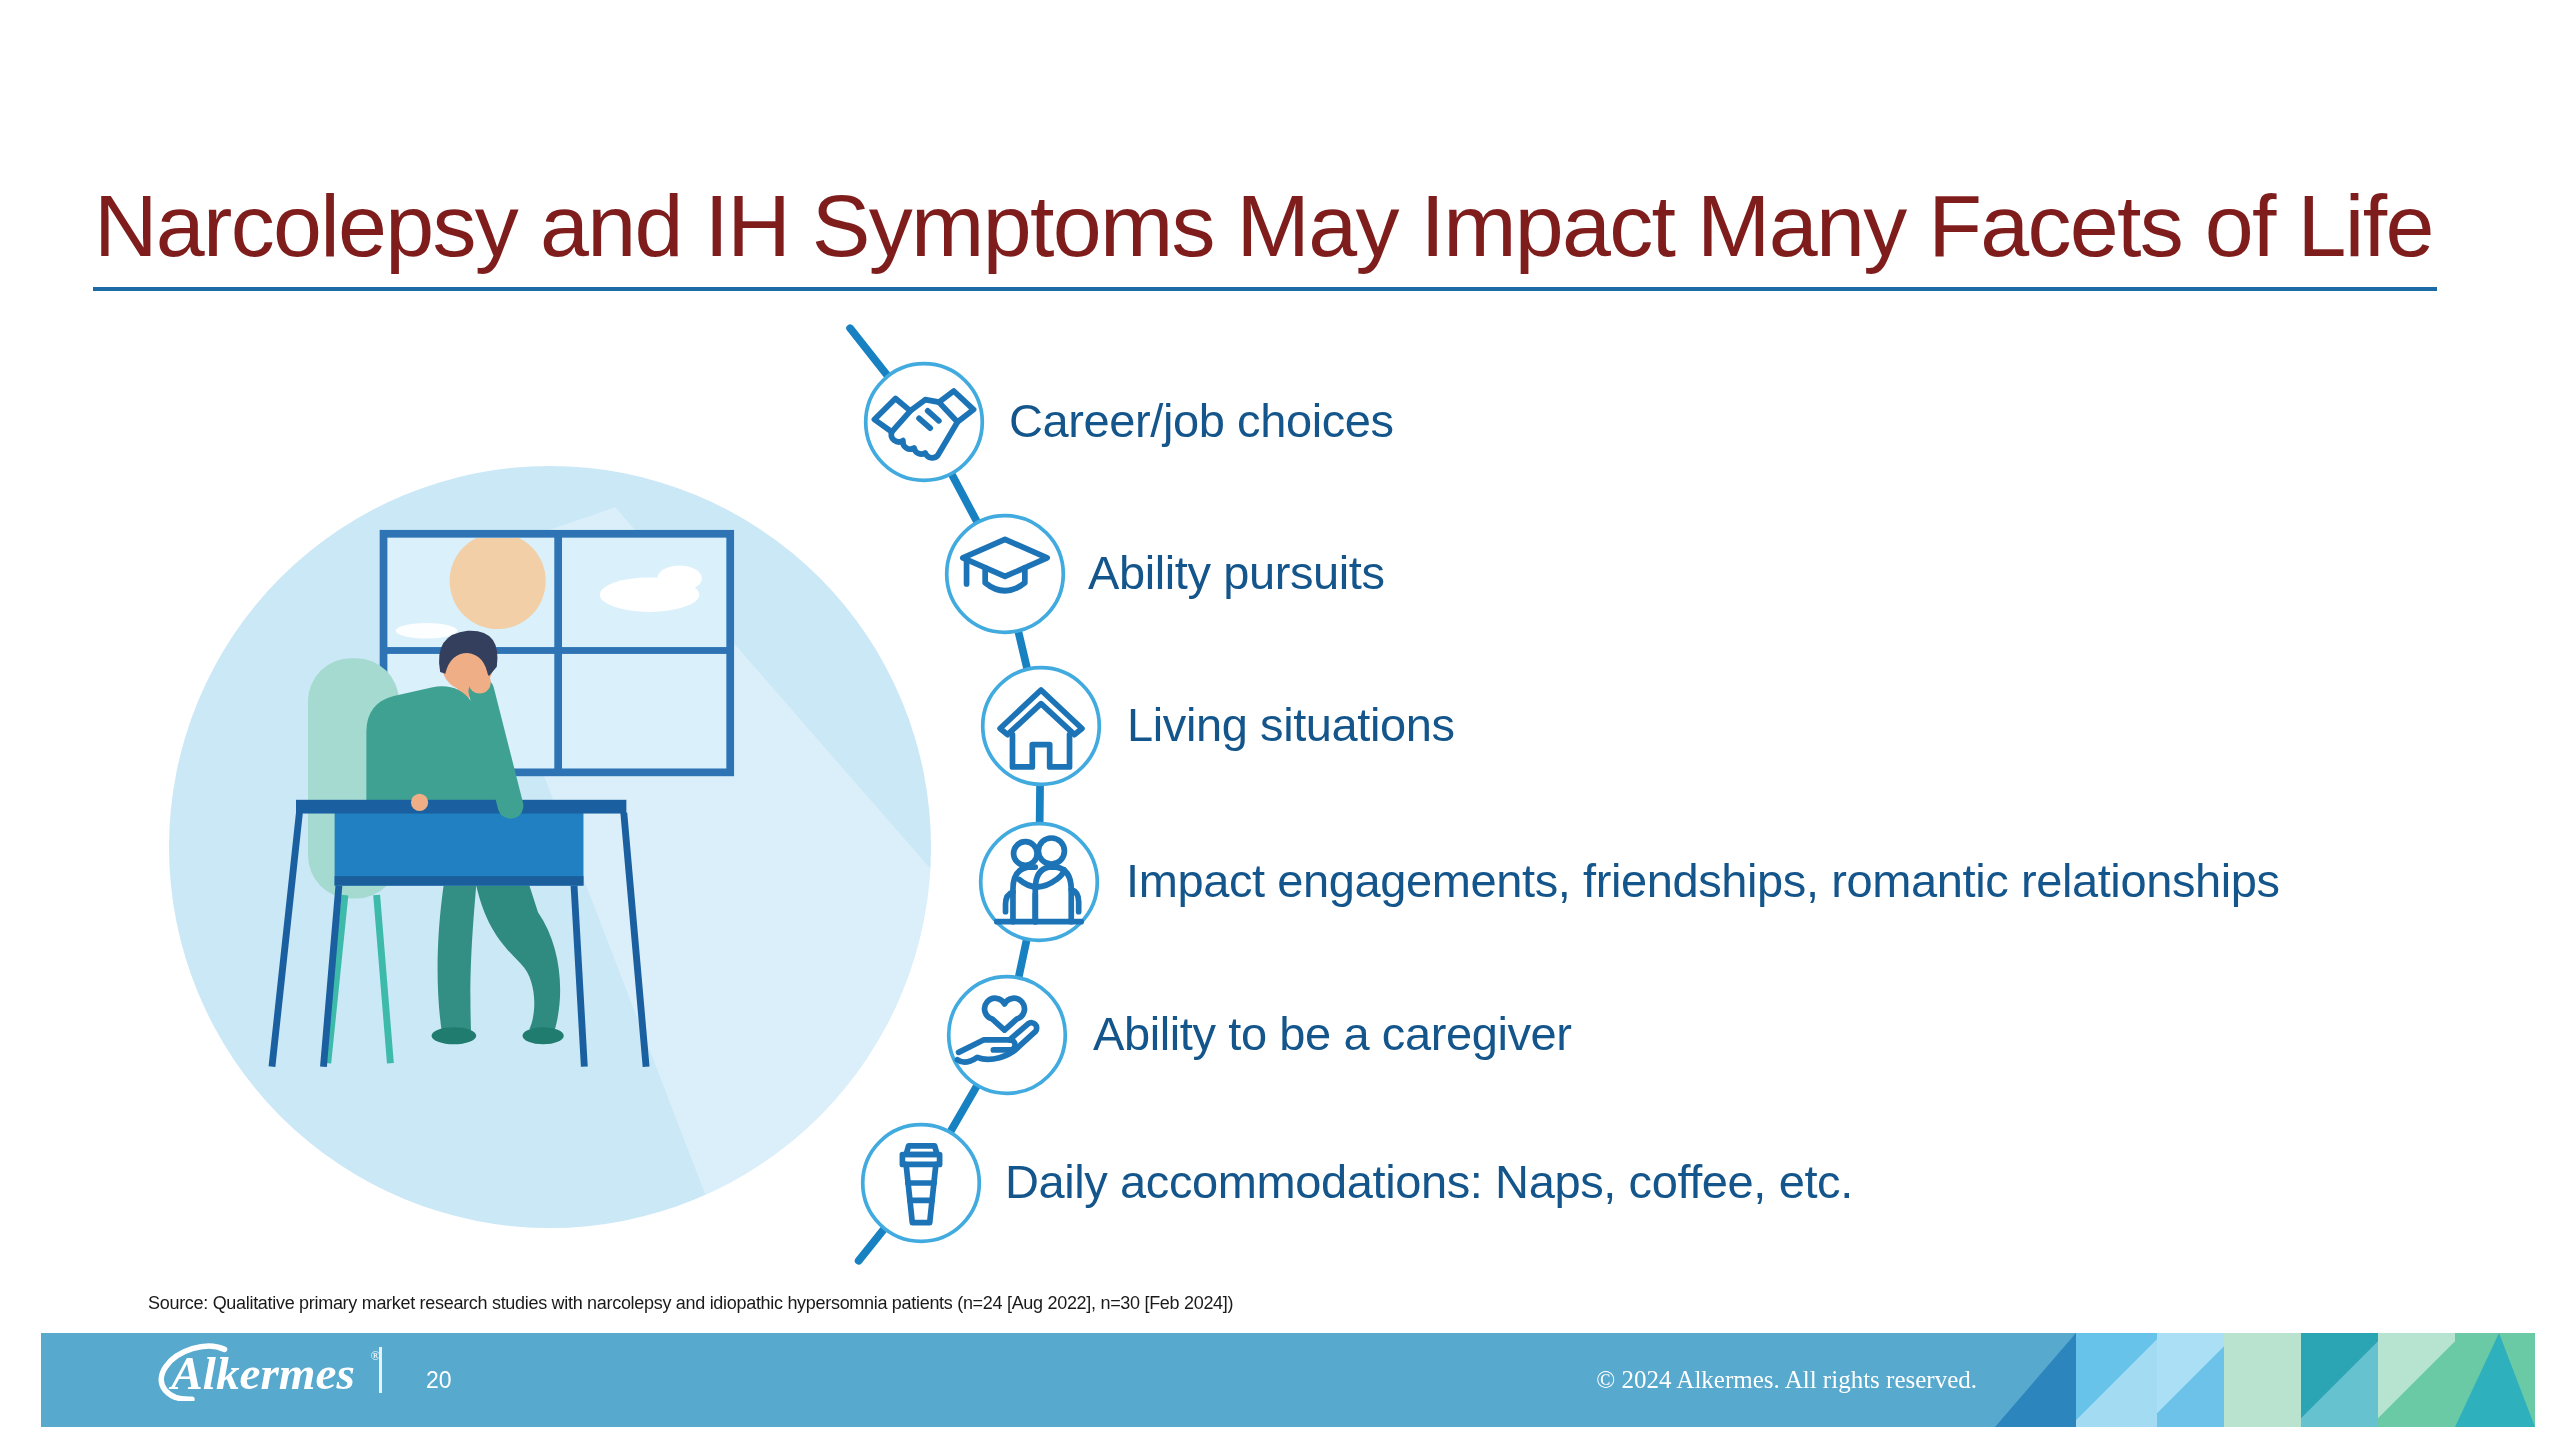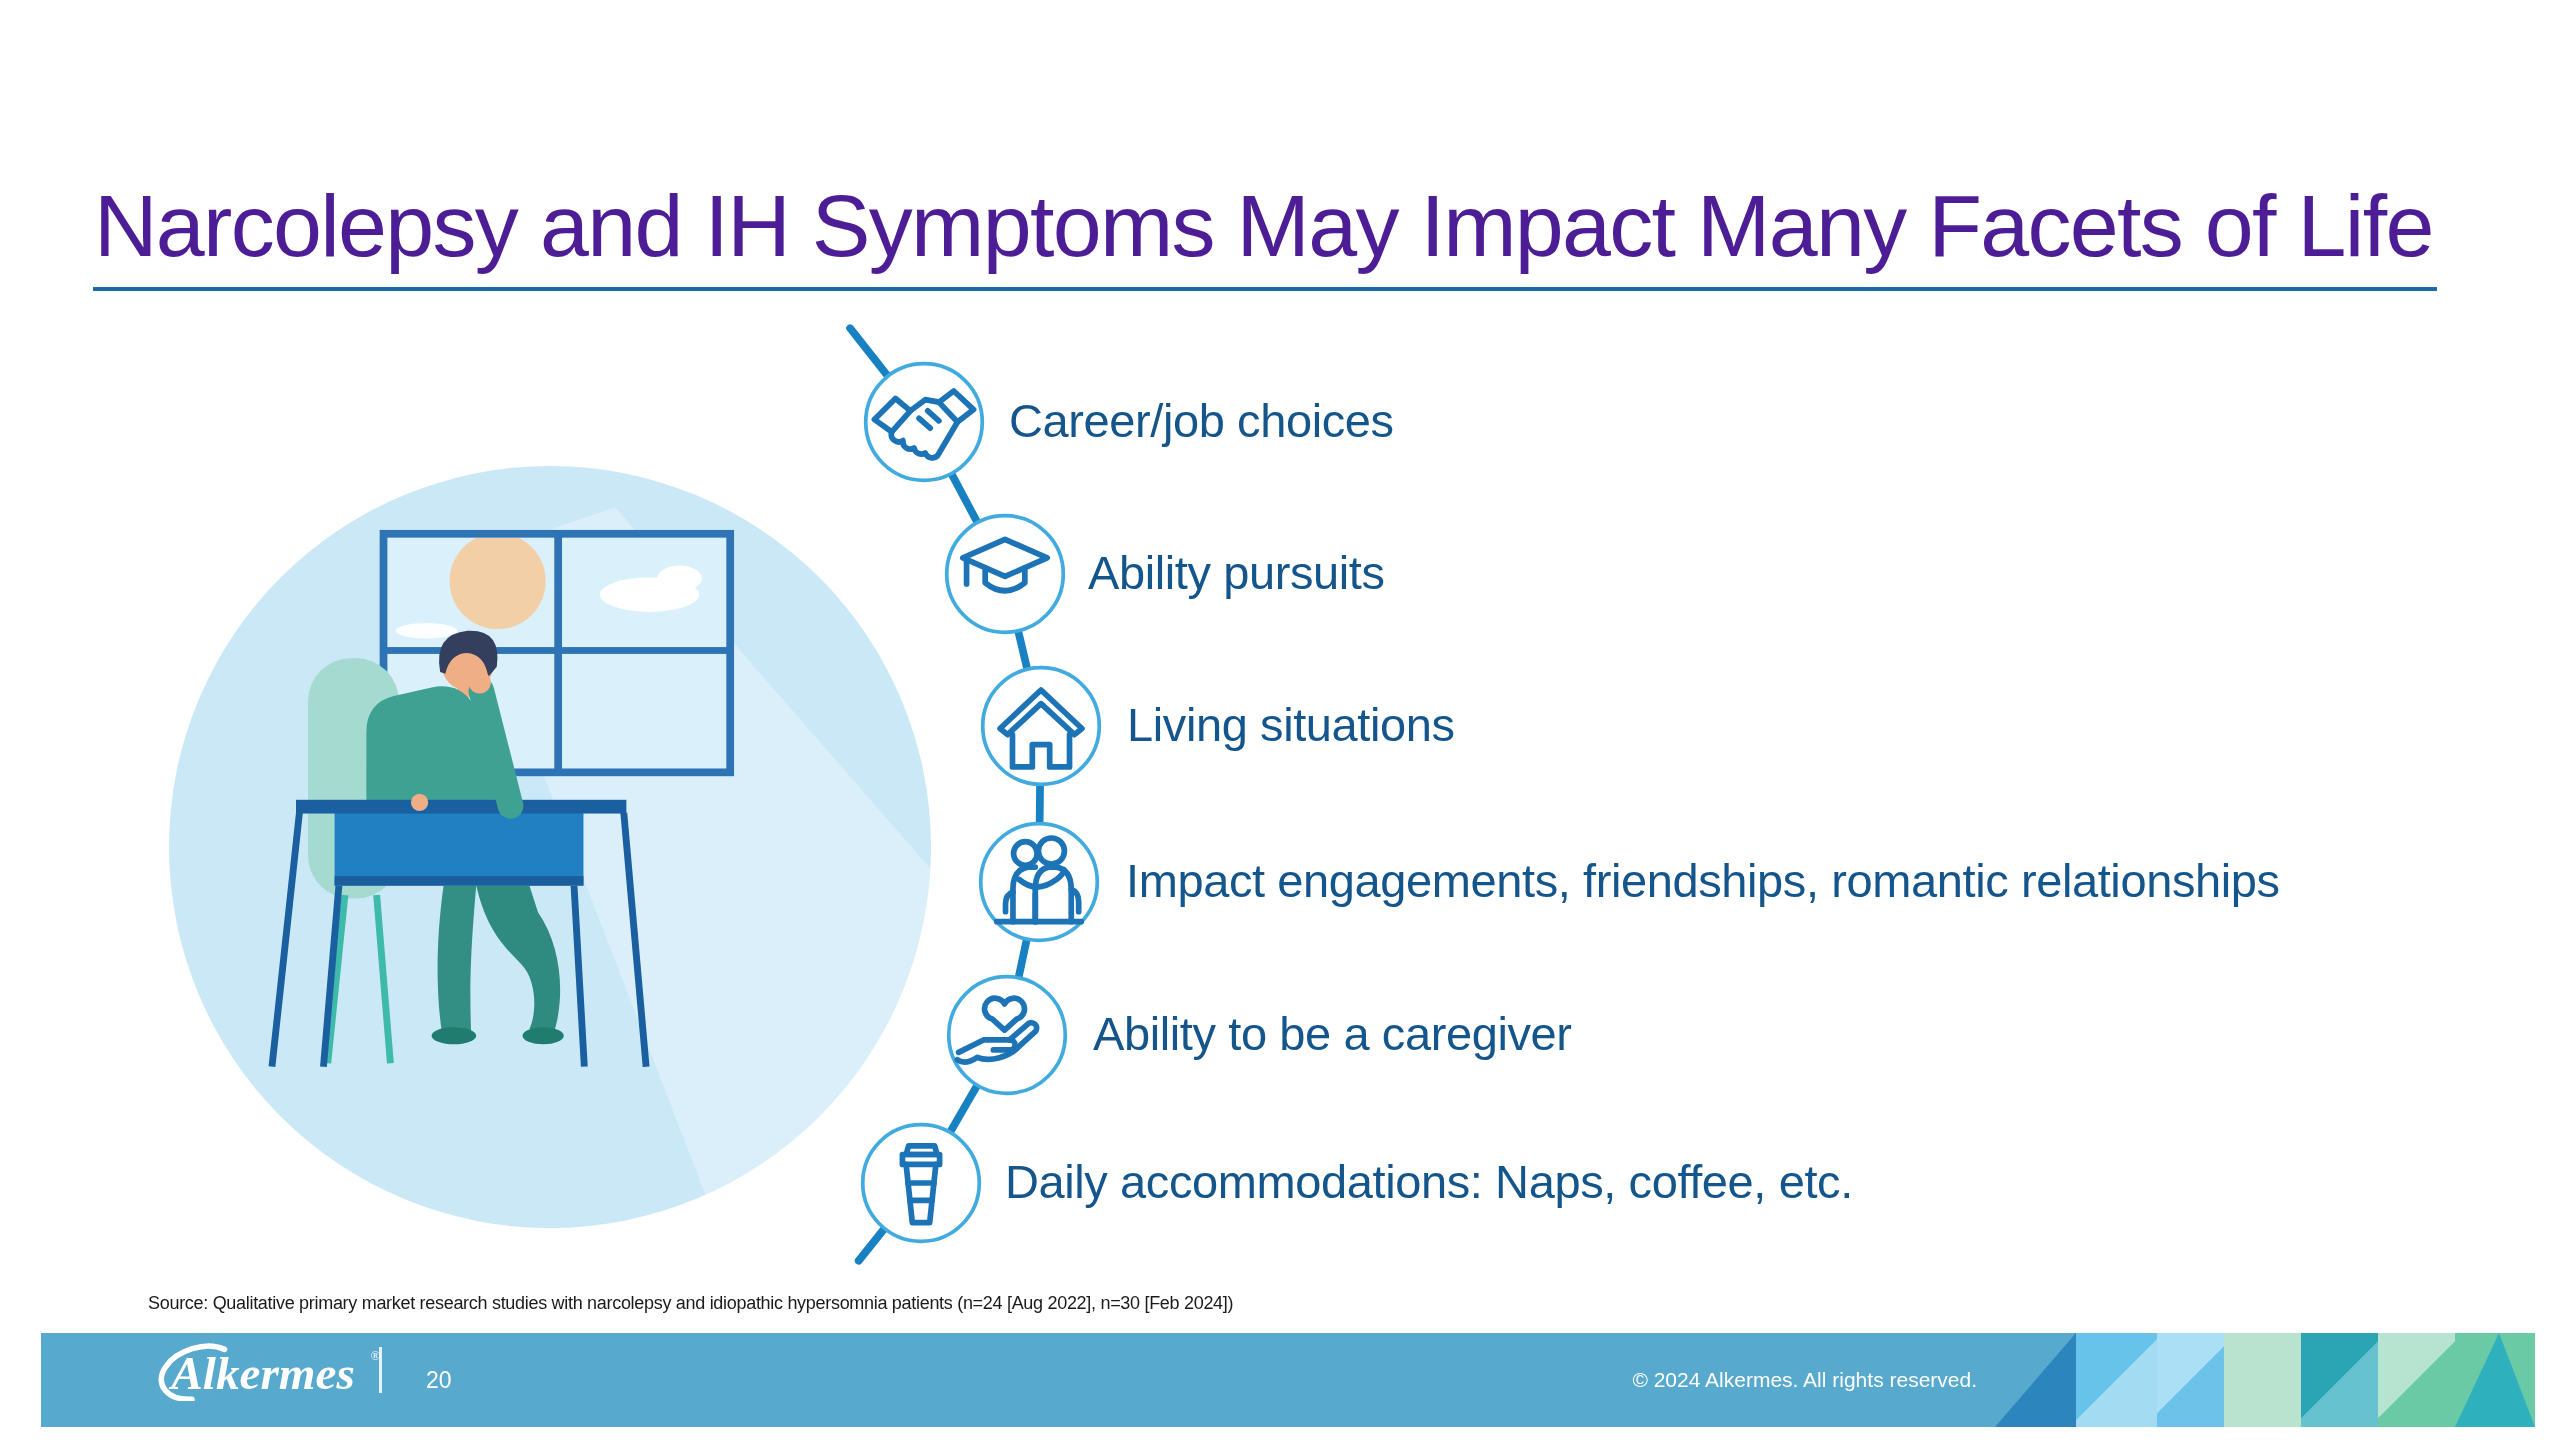--- a/index.html
+++ b/index.html
@@ -6,21 +6,21 @@
   html,body { background:#e8e8e8; }
   #slide {
     position:relative; width:2576px; height:1449px; background:#ffffff;
     overflow:hidden; font-family:"Liberation Sans", sans-serif;
   }
 
   
   .title {
     position:absolute; left:94px; top:182px;
     font-size:88px; font-weight:400; letter-spacing:-1.7px;
-    color:#4c1d95; white-space:nowrap; line-height:1;
+    color:#7f1d1d; white-space:nowrap; line-height:1;
   }
   .title-rule {
     position:absolute; left:93px; top:287px; width:2344px; height:4.3px;
     background:#1b6ba6;
   }
 
   
   #connector { position:absolute; left:0; top:0; pointer-events:none; }
   .badge { position:absolute; width:124px; height:124px; }
   .badge .bc { fill:#ffffff; stroke:#41aadf; stroke-width:3; }
@@ -47,21 +47,21 @@
   .fdiv {
     position:absolute; left:338px; top:13.7px; width:2.6px; height:46px;
     background:rgba(255,255,255,0.85);
   }
   .pagenum {
     position:absolute; left:385px; top:50%; transform:translateY(-50%);
     color:#ffffff; font-size:23px;
   }
   .copyright {
     position:absolute; left:1537px; width:399px; text-align:right;
-    top:50%; transform:translateY(-50%); color:#ffffff; font-size:21px;
+    top:50%; transform:translateY(-50%); color:#ffffff; font-size:25px;font-family:Liberation Serif, serif;
   }
   .tris { position:absolute; right:0; top:0; height:100%; width:540px; display:flex; }
   .tb { height:100%; flex:none; }
   .b1 { width:81px; background:#2c85bd; clip-path:polygon(100% 0,100% 100%,0 100%); }
   .b2 { width:81px; background:linear-gradient(135deg,#68c3ea 49.6%,#a2dbf2 50%); }
   .b3 { width:67px; background:linear-gradient(135deg,#aadff6 49.6%,#6cc2e9 50%); }
   .b4 { width:77px; background:#b9e3cf; }
   .b5 { width:77px; background:linear-gradient(135deg,#2ba4b4 49.6%,#67c2d0 50%); }
   .b6 { width:77px; background:linear-gradient(135deg,#b7e4d0 49.6%,#6acaa5 50%); }
   .b7 { width:80px; background:#6acaa5; position:relative; overflow:hidden; }

